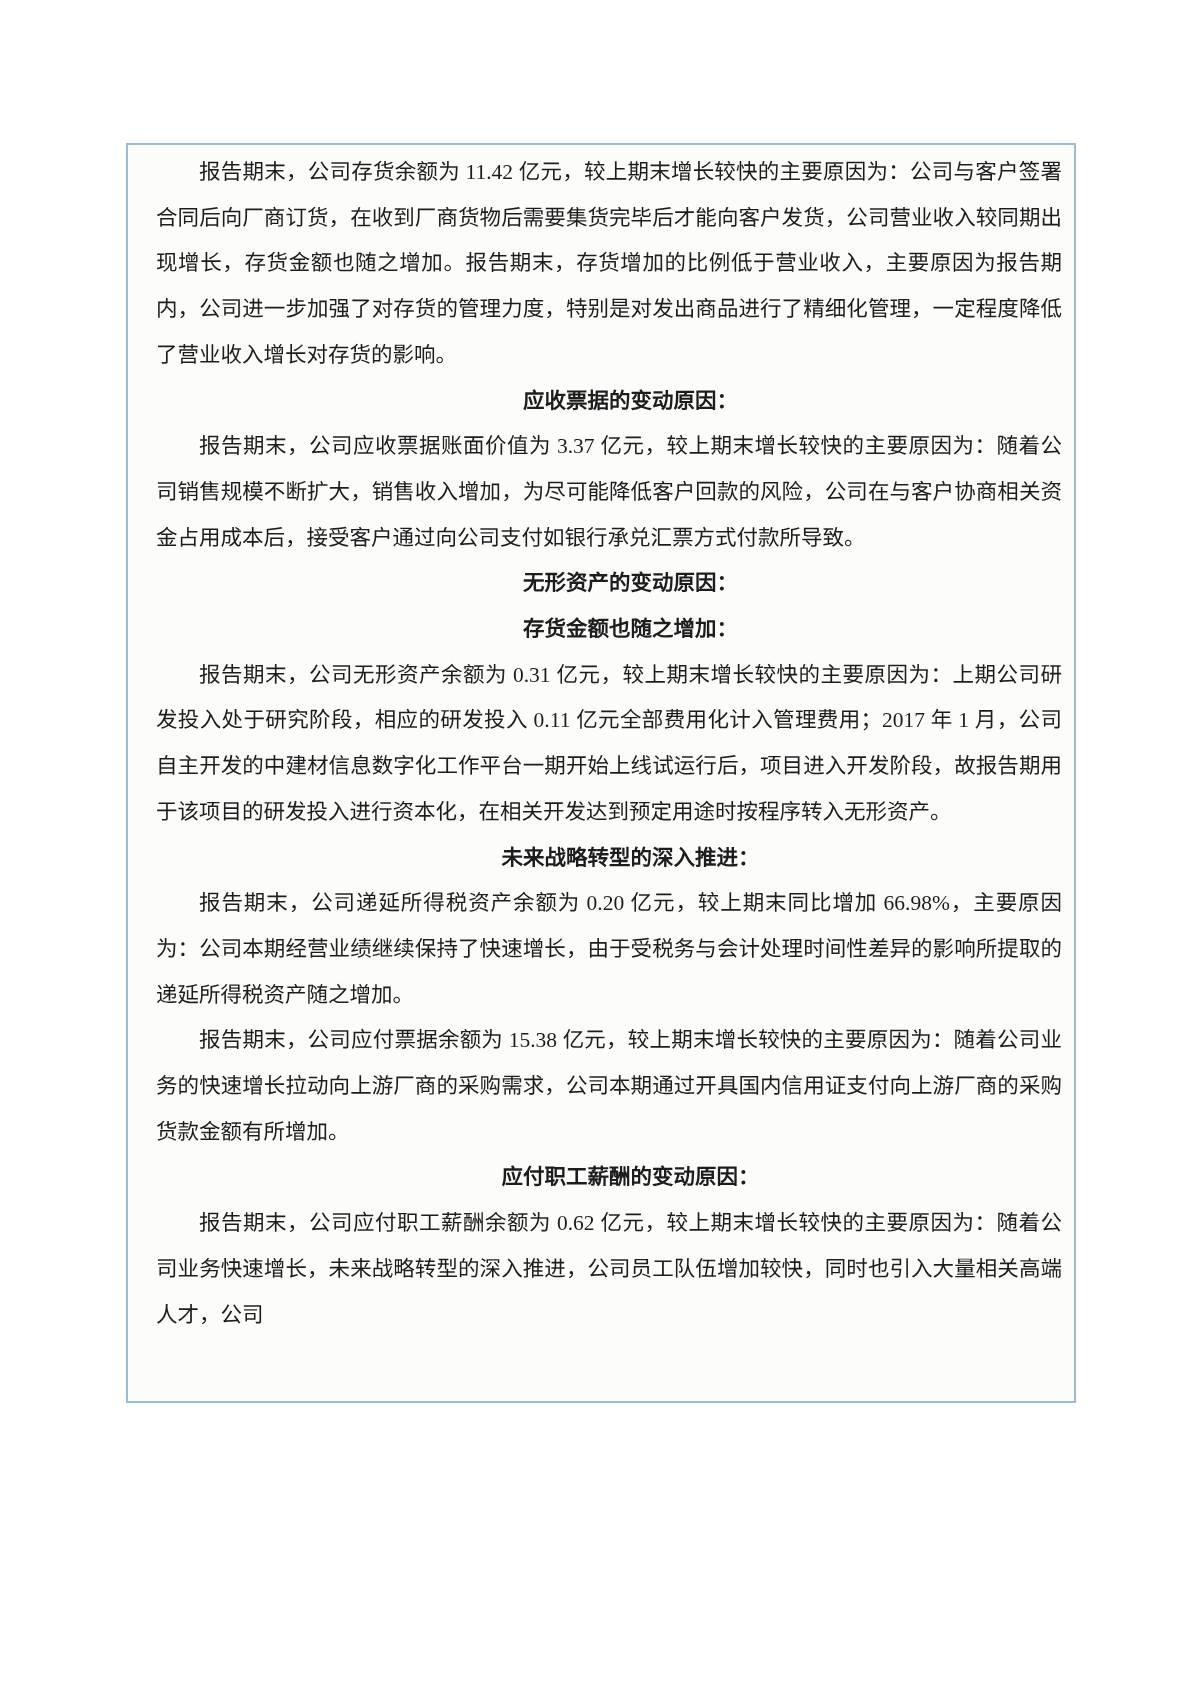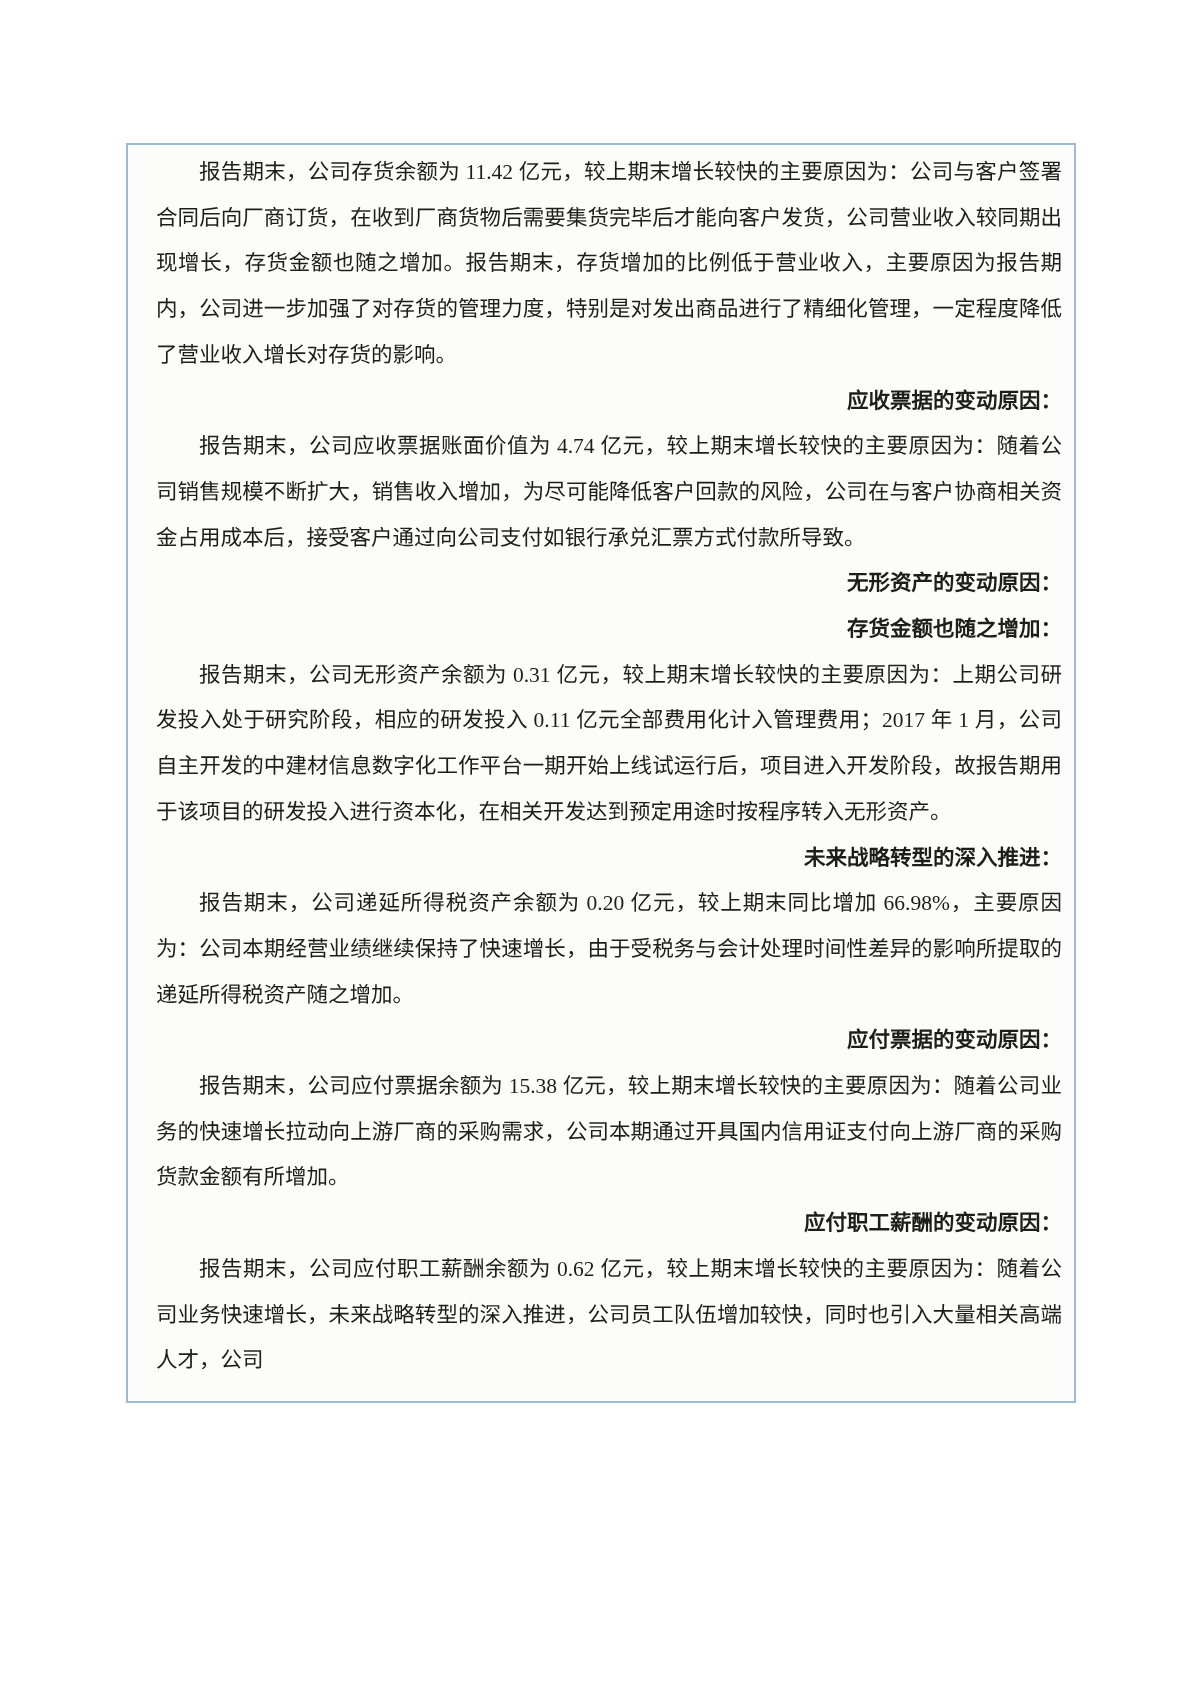--- a/index.html
+++ b/index.html
@@ -31,34 +31,33 @@
     font-family: "Liberation Serif", "DejaVu Serif", serif;
     font-size: 21.5px;
     line-height: 45.7px;
     color: #1d1d1d;
     text-align: justify;
     text-indent: 2em;
     word-break: break-all;
   }
   .heading {
     font-weight: bold;
-    text-align: right;
+    text-align: center;
   }
 </style>
 </head>
 <body>
 
 <div class="page">
   <div class="report-panel">
     <p class="para">报告期末，公司存货余额为 11.42 亿元，较上期末增长较快的主要原因为：公司与客户签署合同后向厂商订货，在收到厂商货物后需要集货完毕后才能向客户发货，公司营业收入较同期出现增长，存货金额也随之增加。报告期末，存货增加的比例低于营业收入，主要原因为报告期内，公司进一步加强了对存货的管理力度，特别是对发出商品进行了精细化管理，一定程度降低了营业收入增长对存货的影响。</p>
     <p class="heading">应收票据的变动原因：</p>
-    <p class="para">报告期末，公司应收票据账面价值为 4.74 亿元，较上期末增长较快的主要原因为：随着公司销售规模不断扩大，销售收入增加，为尽可能降低客户回款的风险，公司在与客户协商相关资金占用成本后，接受客户通过向公司支付如银行承兑汇票方式付款所导致。</p>
+    <p class="para">报告期末，公司应收票据账面价值为 3.37 亿元，较上期末增长较快的主要原因为：随着公司销售规模不断扩大，销售收入增加，为尽可能降低客户回款的风险，公司在与客户协商相关资金占用成本后，接受客户通过向公司支付如银行承兑汇票方式付款所导致。</p>
     <p class="heading">无形资产的变动原因：</p>
     <p class="heading">存货金额也随之增加：</p>
     <p class="para">报告期末，公司无形资产余额为 0.31 亿元，较上期末增长较快的主要原因为：上期公司研发投入处于研究阶段，相应的研发投入 0.11 亿元全部费用化计入管理费用；2017 年 1 月，公司自主开发的中建材信息数字化工作平台一期开始上线试运行后，项目进入开发阶段，故报告期用于该项目的研发投入进行资本化，在相关开发达到预定用途时按程序转入无形资产。</p>
     <p class="heading">未来战略转型的深入推进：</p>
     <p class="para">报告期末，公司递延所得税资产余额为 0.20 亿元，较上期末同比增加 66.98%，主要原因为：公司本期经营业绩继续保持了快速增长，由于受税务与会计处理时间性差异的影响所提取的递延所得税资产随之增加。</p>
-    <p class="heading">应付票据的变动原因：</p>
     <p class="para">报告期末，公司应付票据余额为 15.38 亿元，较上期末增长较快的主要原因为：随着公司业务的快速增长拉动向上游厂商的采购需求，公司本期通过开具国内信用证支付向上游厂商的采购货款金额有所增加。</p>
     <p class="heading">应付职工薪酬的变动原因：</p>
     <p class="para">报告期末，公司应付职工薪酬余额为 0.62 亿元，较上期末增长较快的主要原因为：随着公司业务快速增长，未来战略转型的深入推进，公司员工队伍增加较快，同时也引入大量相关高端人才，公司</p>
   </div>
 </div>
 
 </body></html>

